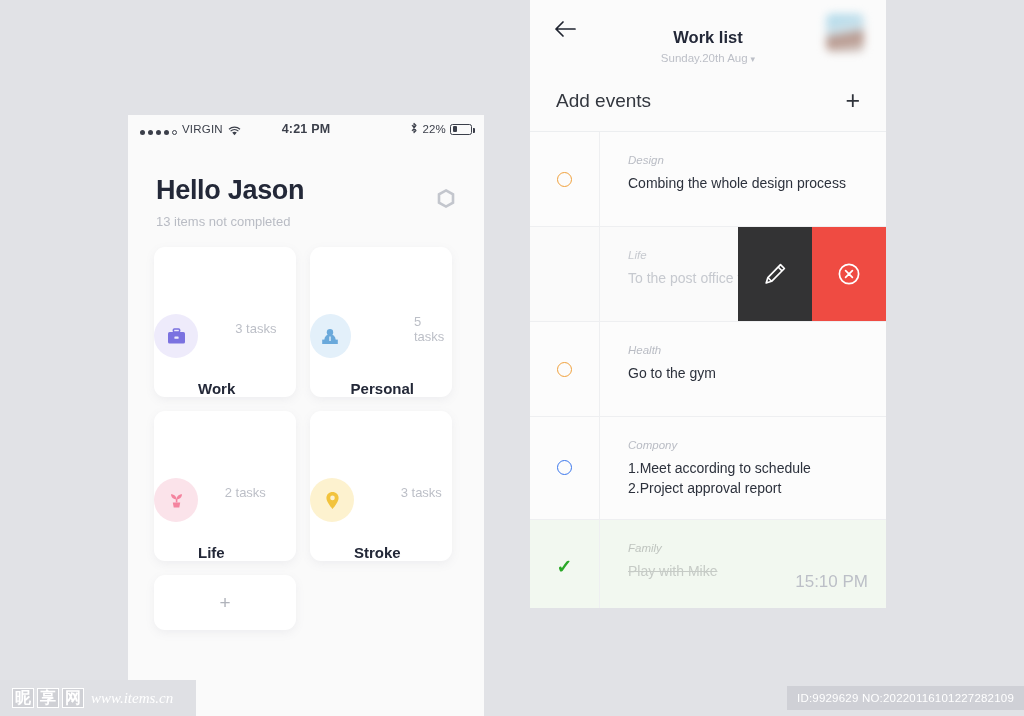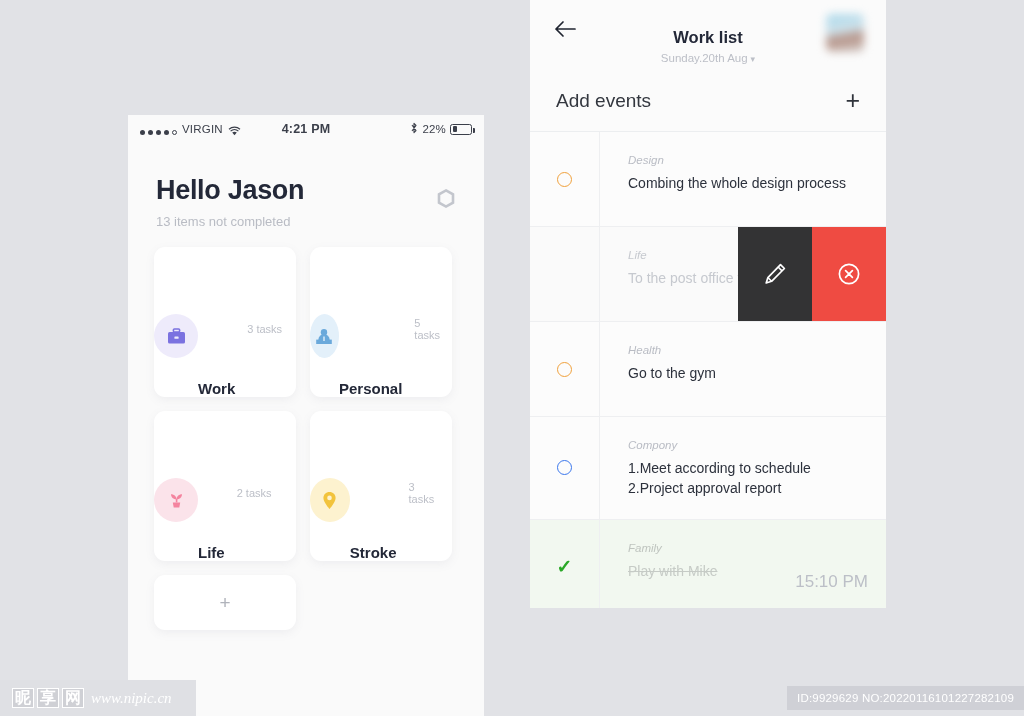--- a/index.html
+++ b/index.html
@@ -53,21 +53,21 @@
     width: 142px; height: 150px; background: #fff; border-radius: 11px;
     box-shadow: 0 3px 10px rgba(120,125,140,.09);
     display: flex; flex-direction: row; align-items: center;
     padding-top: 28px;
   }
   .card .circ {
     width: 44px; height: 44px; border-radius: 50%;
     display: flex; align-items: center; justify-content: center;
   }
   .card .c-title { margin-top: auto; font-size: 15px; font-weight: bold; color: #232838; }
-  .card .c-sub { font-size: 11px; color: #bcbfc7; margin: 5px 12px 20px; }
+  .card .c-sub { font-size: 13px; color: #bcbfc7; margin: 5px 0 20px; }
   .card-add {
     width: 142px; height: 55px; background: #fff; border-radius: 11px;
     box-shadow: 0 3px 10px rgba(120,125,140,.09);
     display: flex; align-items: center; justify-content: center;
     color: #b0b3bb; font-size: 19px; font-weight: 300;
   }
 
   
   #phone-right {
     position: absolute; left: 530px; top: 0px;
@@ -321,18 +321,18 @@
       </div>
     </div>
   </div>
 
   <div class="wm-left">
     <span class="wm-cn">
       <span>昵</span>
       <span>享</span>
       <span>网</span>
     </span>
-    <span class="wm-url">www.nipic.cn</span>
+    <span class="wm-url">www.items.cn</span>
   </div>
 
   <div class="wm-right">ID:9929629 NO:20220116101227282109</div>
 
 </div>
 
 </body></html>

